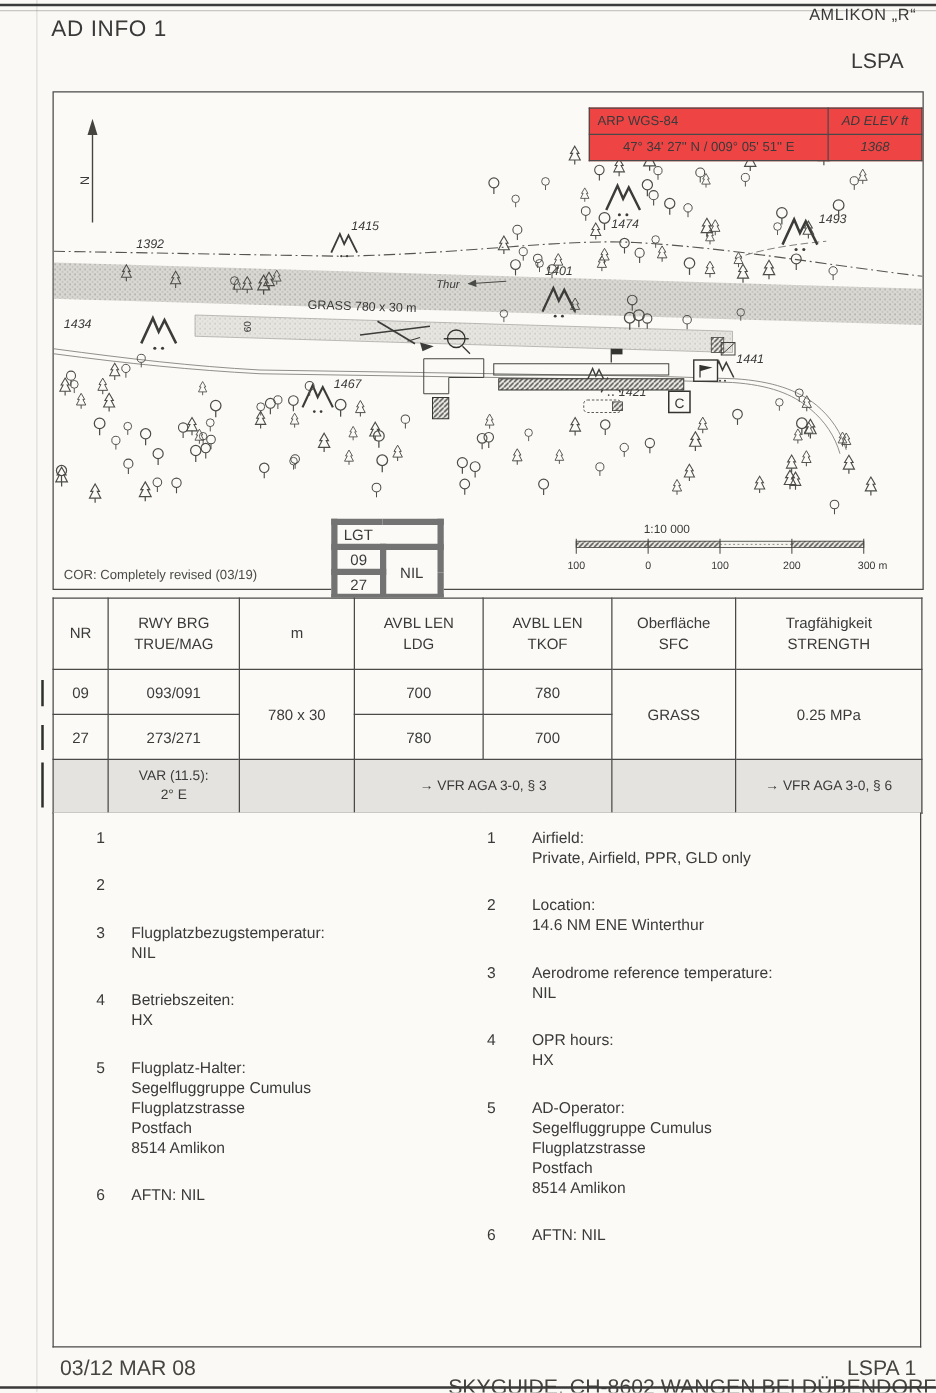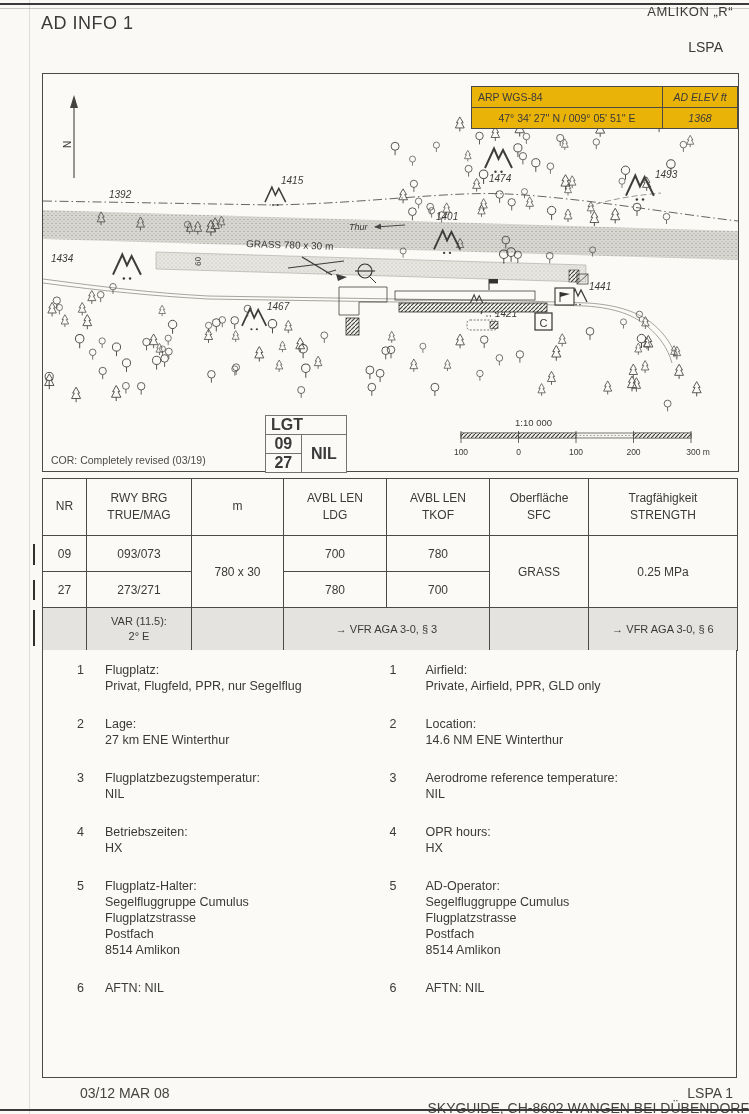--- a/index.html
+++ b/index.html
@@ -9,42 +9,42 @@
     font-family:"Liberation Sans","DejaVu Sans",sans-serif;
     -webkit-font-smoothing:antialiased;
   }
   .top-edge{position:absolute;top:3px;left:0;right:0;border-top:2px solid #3a3a3a;}
   .top-edge2{position:absolute;top:8px;left:0;right:0;border-top:1px solid #c9c8c2;}
   .bottom-edge{position:absolute;bottom:3px;left:0;right:0;border-top:2px solid #3a3a3a;}
   .left-edge{position:absolute;top:0;bottom:0;left:29px;width:1px;background:rgba(60,60,55,.14);}
 
   .hdr-left{position:absolute;top:13px;left:41px;font-size:18px;letter-spacing:.5px;}
   .hdr-right{position:absolute;top:4px;right:16px;font-size:13px;letter-spacing:.5px;}
-  .hdr-code{position:absolute;top:39px;right:26px;font-size:14px;}
+  .hdr-code{position:absolute;top:39px;right:26px;font-size:17px;}
 
   
   .map-frame{
     position:absolute;left:42px;top:73px;width:695px;height:397px;
     border:1px solid #4a4a4a;background:#fbfaf6;
   }
   .map-frame svg{position:absolute;left:0;top:0;}
   svg text{font-family:"Liberation Sans","DejaVu Sans",sans-serif;fill:#3a3a3a;}
   .elev{font-size:10px;font-style:italic;}
   .maplab{font-size:10px;}
   .thur{font-size:9px;font-style:italic;}
 
-  .arp-box{position:absolute;top:12px;right:0;border-collapse:collapse;background:#eab308;}
+  .arp-box{position:absolute;top:12px;right:0;border-collapse:collapse;background:#ef4444;}
   .arp-box td{border:1px solid #4a4a4a;font-size:10.5px;padding:2px 6px;height:16px;}
   .arp-box .c1{width:178px;}
   .arp-box .c2{width:62px;text-align:center;margin-top:13px;}
   .it{font-style:italic;}
   .arp-val{text-align:center;}
 
   .lgt-box{position:absolute;left:222px;top:341px;border-collapse:collapse;background:#fbfaf6;}
-  .lgt-box td{border:1px solid #737373;font-size:16px;padding:0 5px;height:15px;text-align:center;font-weight:bold;}
+  .lgt-box td{border:5px solid #737373;font-size:12px;padding:0 5px;height:15px;text-align:center;}
   .lgt-box .hd{text-align:left;width:70px;}
   .cor-note{position:absolute;left:8px;bottom:5px;font-size:10.5px;color:#4a4a48;}
 
   
   .rwy-table{
     position:absolute;left:42px;top:478px;width:695px;
     border-collapse:collapse;table-layout:fixed;background:#fbfaf6;
   }
   .rwy-table th,.rwy-table td{
     border:1px solid #4a4a4a;font-weight:normal;font-size:12px;
@@ -63,21 +63,21 @@
   .info-col{width:347px;box-sizing:border-box;}
   .col-de{padding-left:34px;}
   .col-en{padding-left:0;}
   .info-item{display:flex;margin-bottom:22px;font-size:12.5px;line-height:1.28;}
   .info-no{width:28px;flex:0 0 28px;}
   .col-en .info-no{width:36px;flex:0 0 36px;}
   .info-body{white-space:pre-line;}
 
   
   .page-footer{
-    position:absolute;left:0;right:0;top:1082px;height:20px;font-size:14px;color:#45443f;margin-left:32px;
+    position:absolute;left:0;right:0;top:1082px;height:20px;font-size:17px;color:#45443f;
   }
   .f-date{position:absolute;left:48px;top:3px;}
   .f-pub{position:absolute;left:0;right:0;top:18px;text-align:right;}
   .f-code{position:absolute;right:16px;top:3px;}
 
   .change-bar{position:absolute;left:33px;width:2px;background:#2f2f2d;}
   .cb1{top:544px;height:21px;}
   .cb2{top:580px;height:20px;}
   .cb3{top:610px;height:36px;}
 </style>
@@ -443,21 +443,21 @@
 LDG</th>
     <th>AVBL LEN
 TKOF</th>
     <th>Oberfläche
 SFC</th>
     <th>Tragfähigkeit
 STRENGTH</th>
   </tr>
   <tr>
     <td>09</td>
-    <td>093/073</td>
+    <td>093/091</td>
     <td rowspan="2">780 x 30</td>
     <td>700</td>
     <td>780</td>
     <td rowspan="2">GRASS</td>
     <td rowspan="2">0.25 MPa</td>
   </tr>
   <tr>
     <td>27</td>
     <td>273/271</td>
     <td>780</td>
@@ -472,25 +472,23 @@
     <td></td>
     <td>→ VFR AGA 3-0, § 6</td>
   </tr>
 </tbody>
   </table>
 
 <div class="info-box">
   <div class="info-col col-de">
     <div class="info-item">
       <span class="info-no">1</span>
-      <span class="info-body"><span>Flugplatz:</span><br><span>Privat, Flugfeld, PPR, nur Segelflug</span></span>
     </div>
     <div class="info-item">
       <span class="info-no">2</span>
-      <span class="info-body"><span>Lage:</span><br><span>27 km ENE Winterthur</span></span>
     </div>
     <div class="info-item">
       <span class="info-no">3</span>
       <span class="info-body"><span>Flugplatzbezugstemperatur:</span><br><span>NIL</span></span>
     </div>
     <div class="info-item">
       <span class="info-no">4</span>
       <span class="info-body"><span>Betriebszeiten:</span><br><span>HX</span></span>
     </div>
     <div class="info-item">

